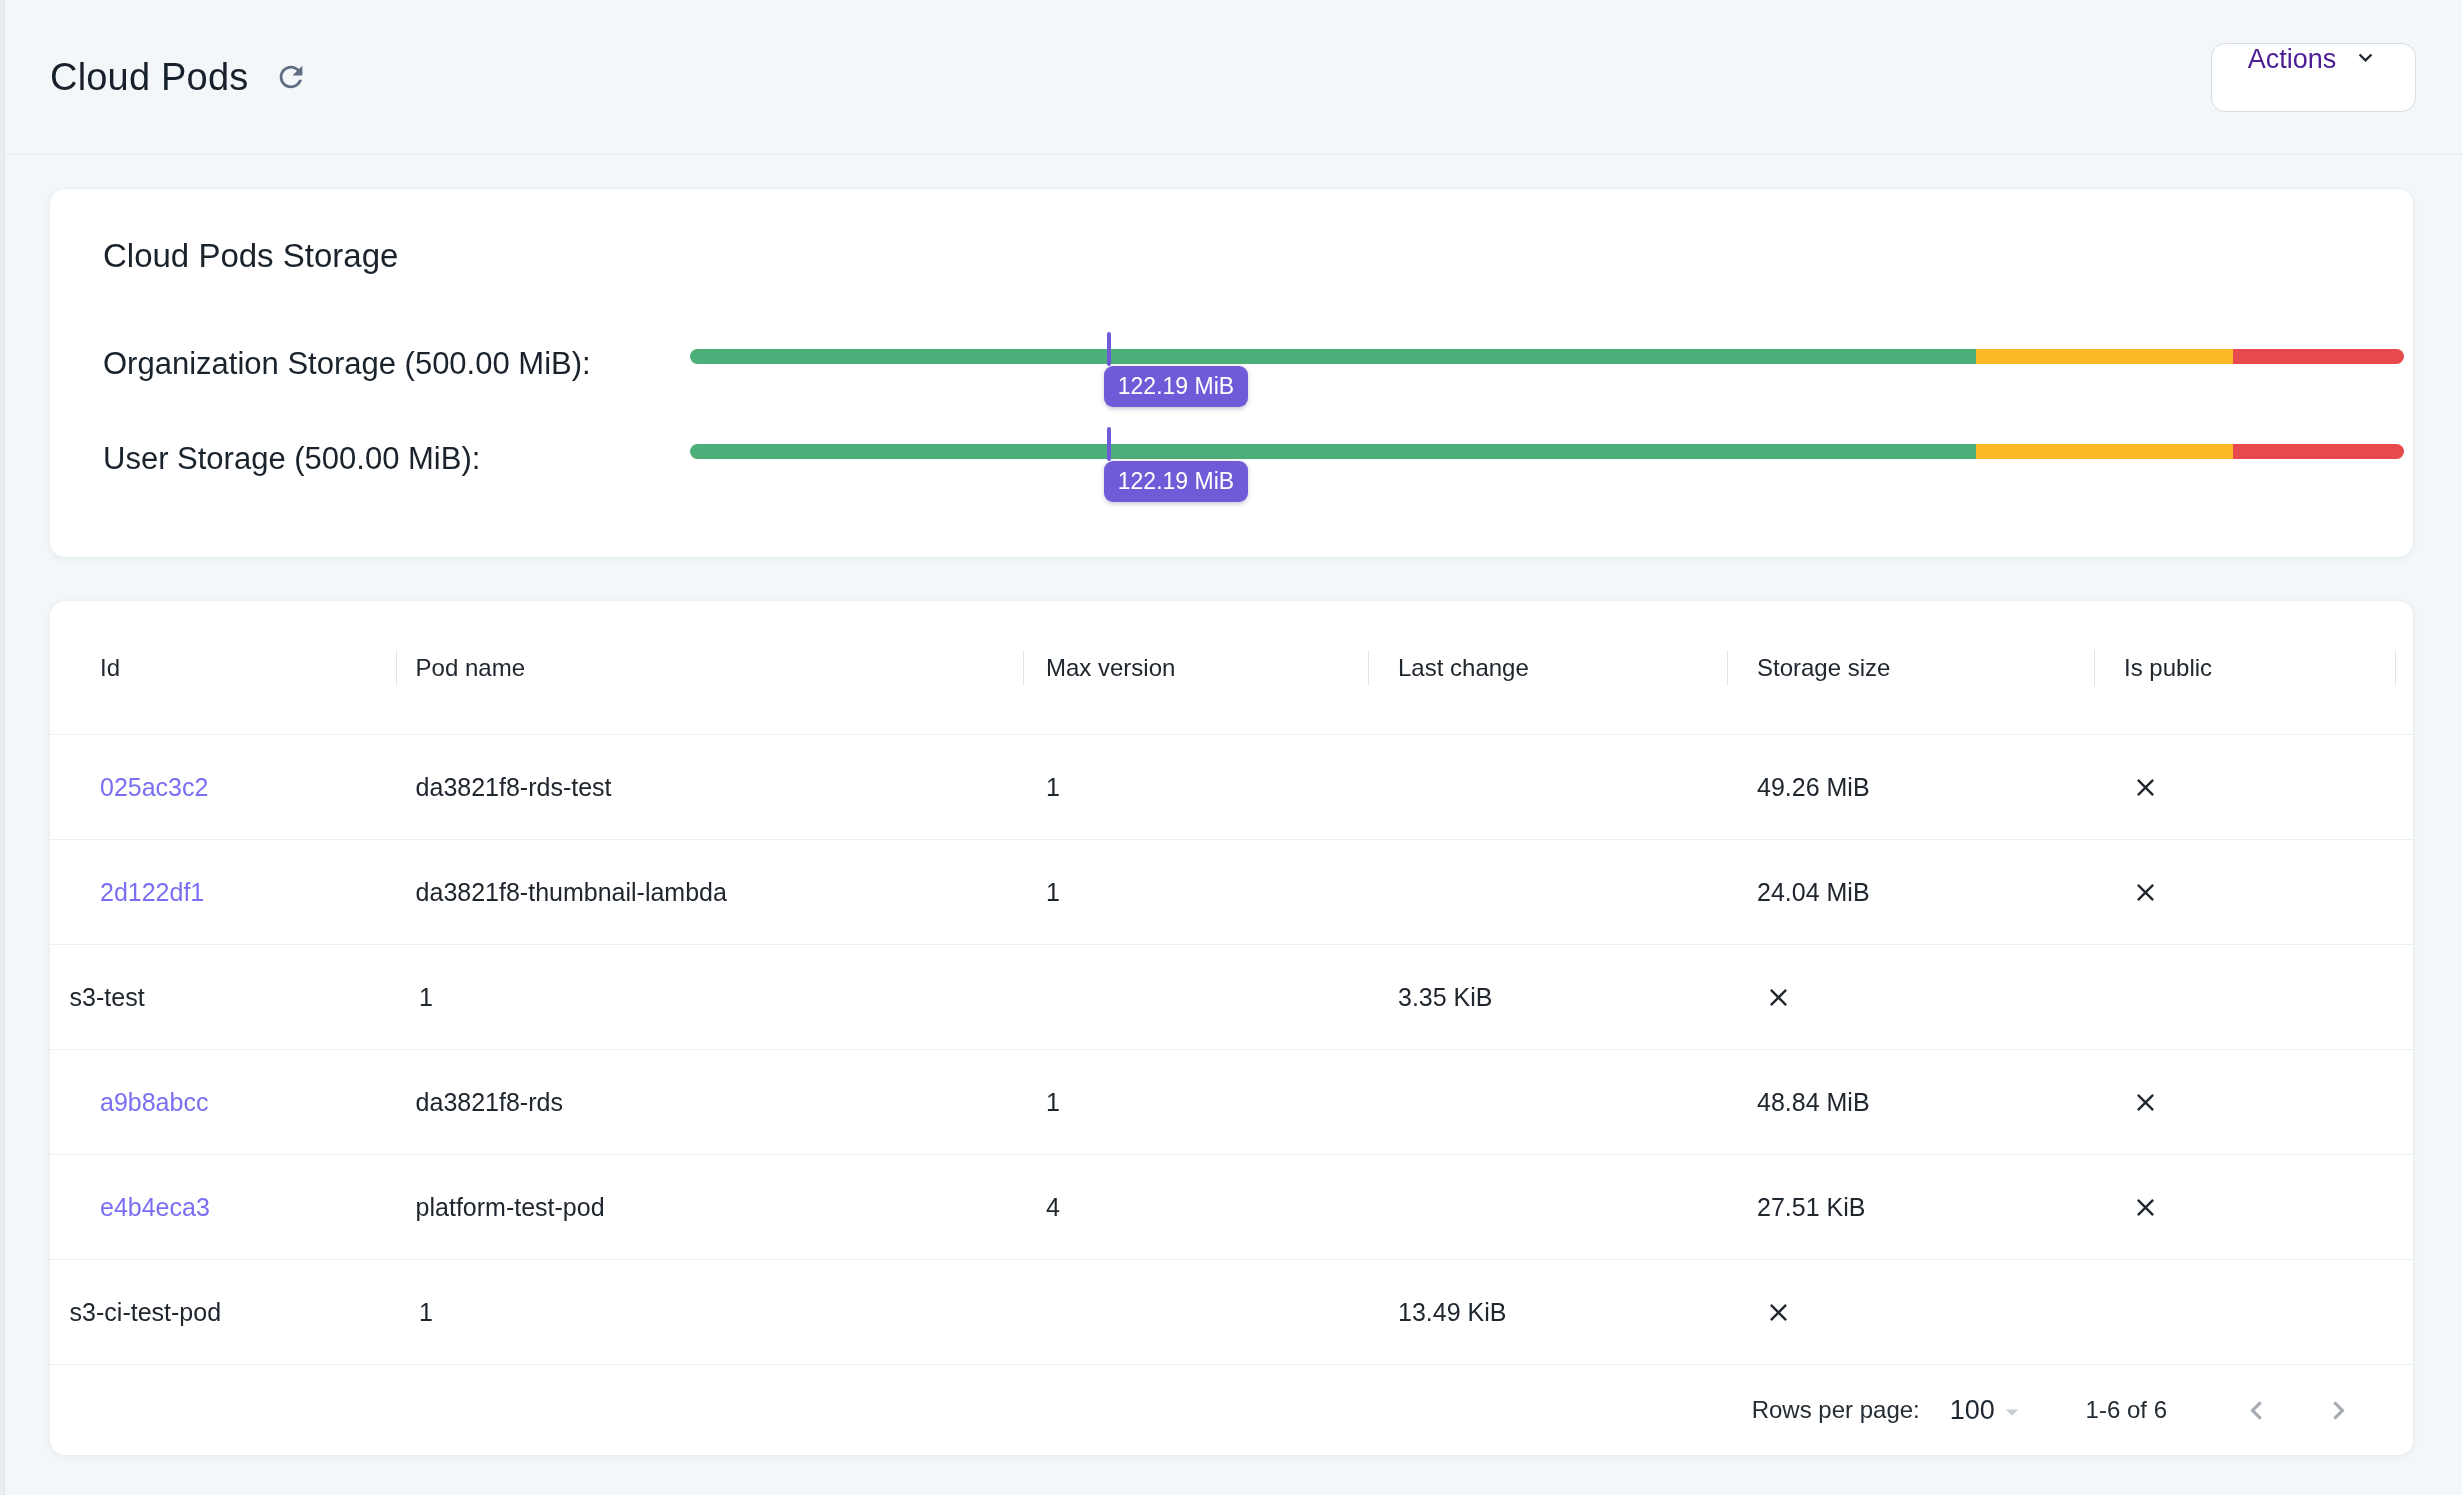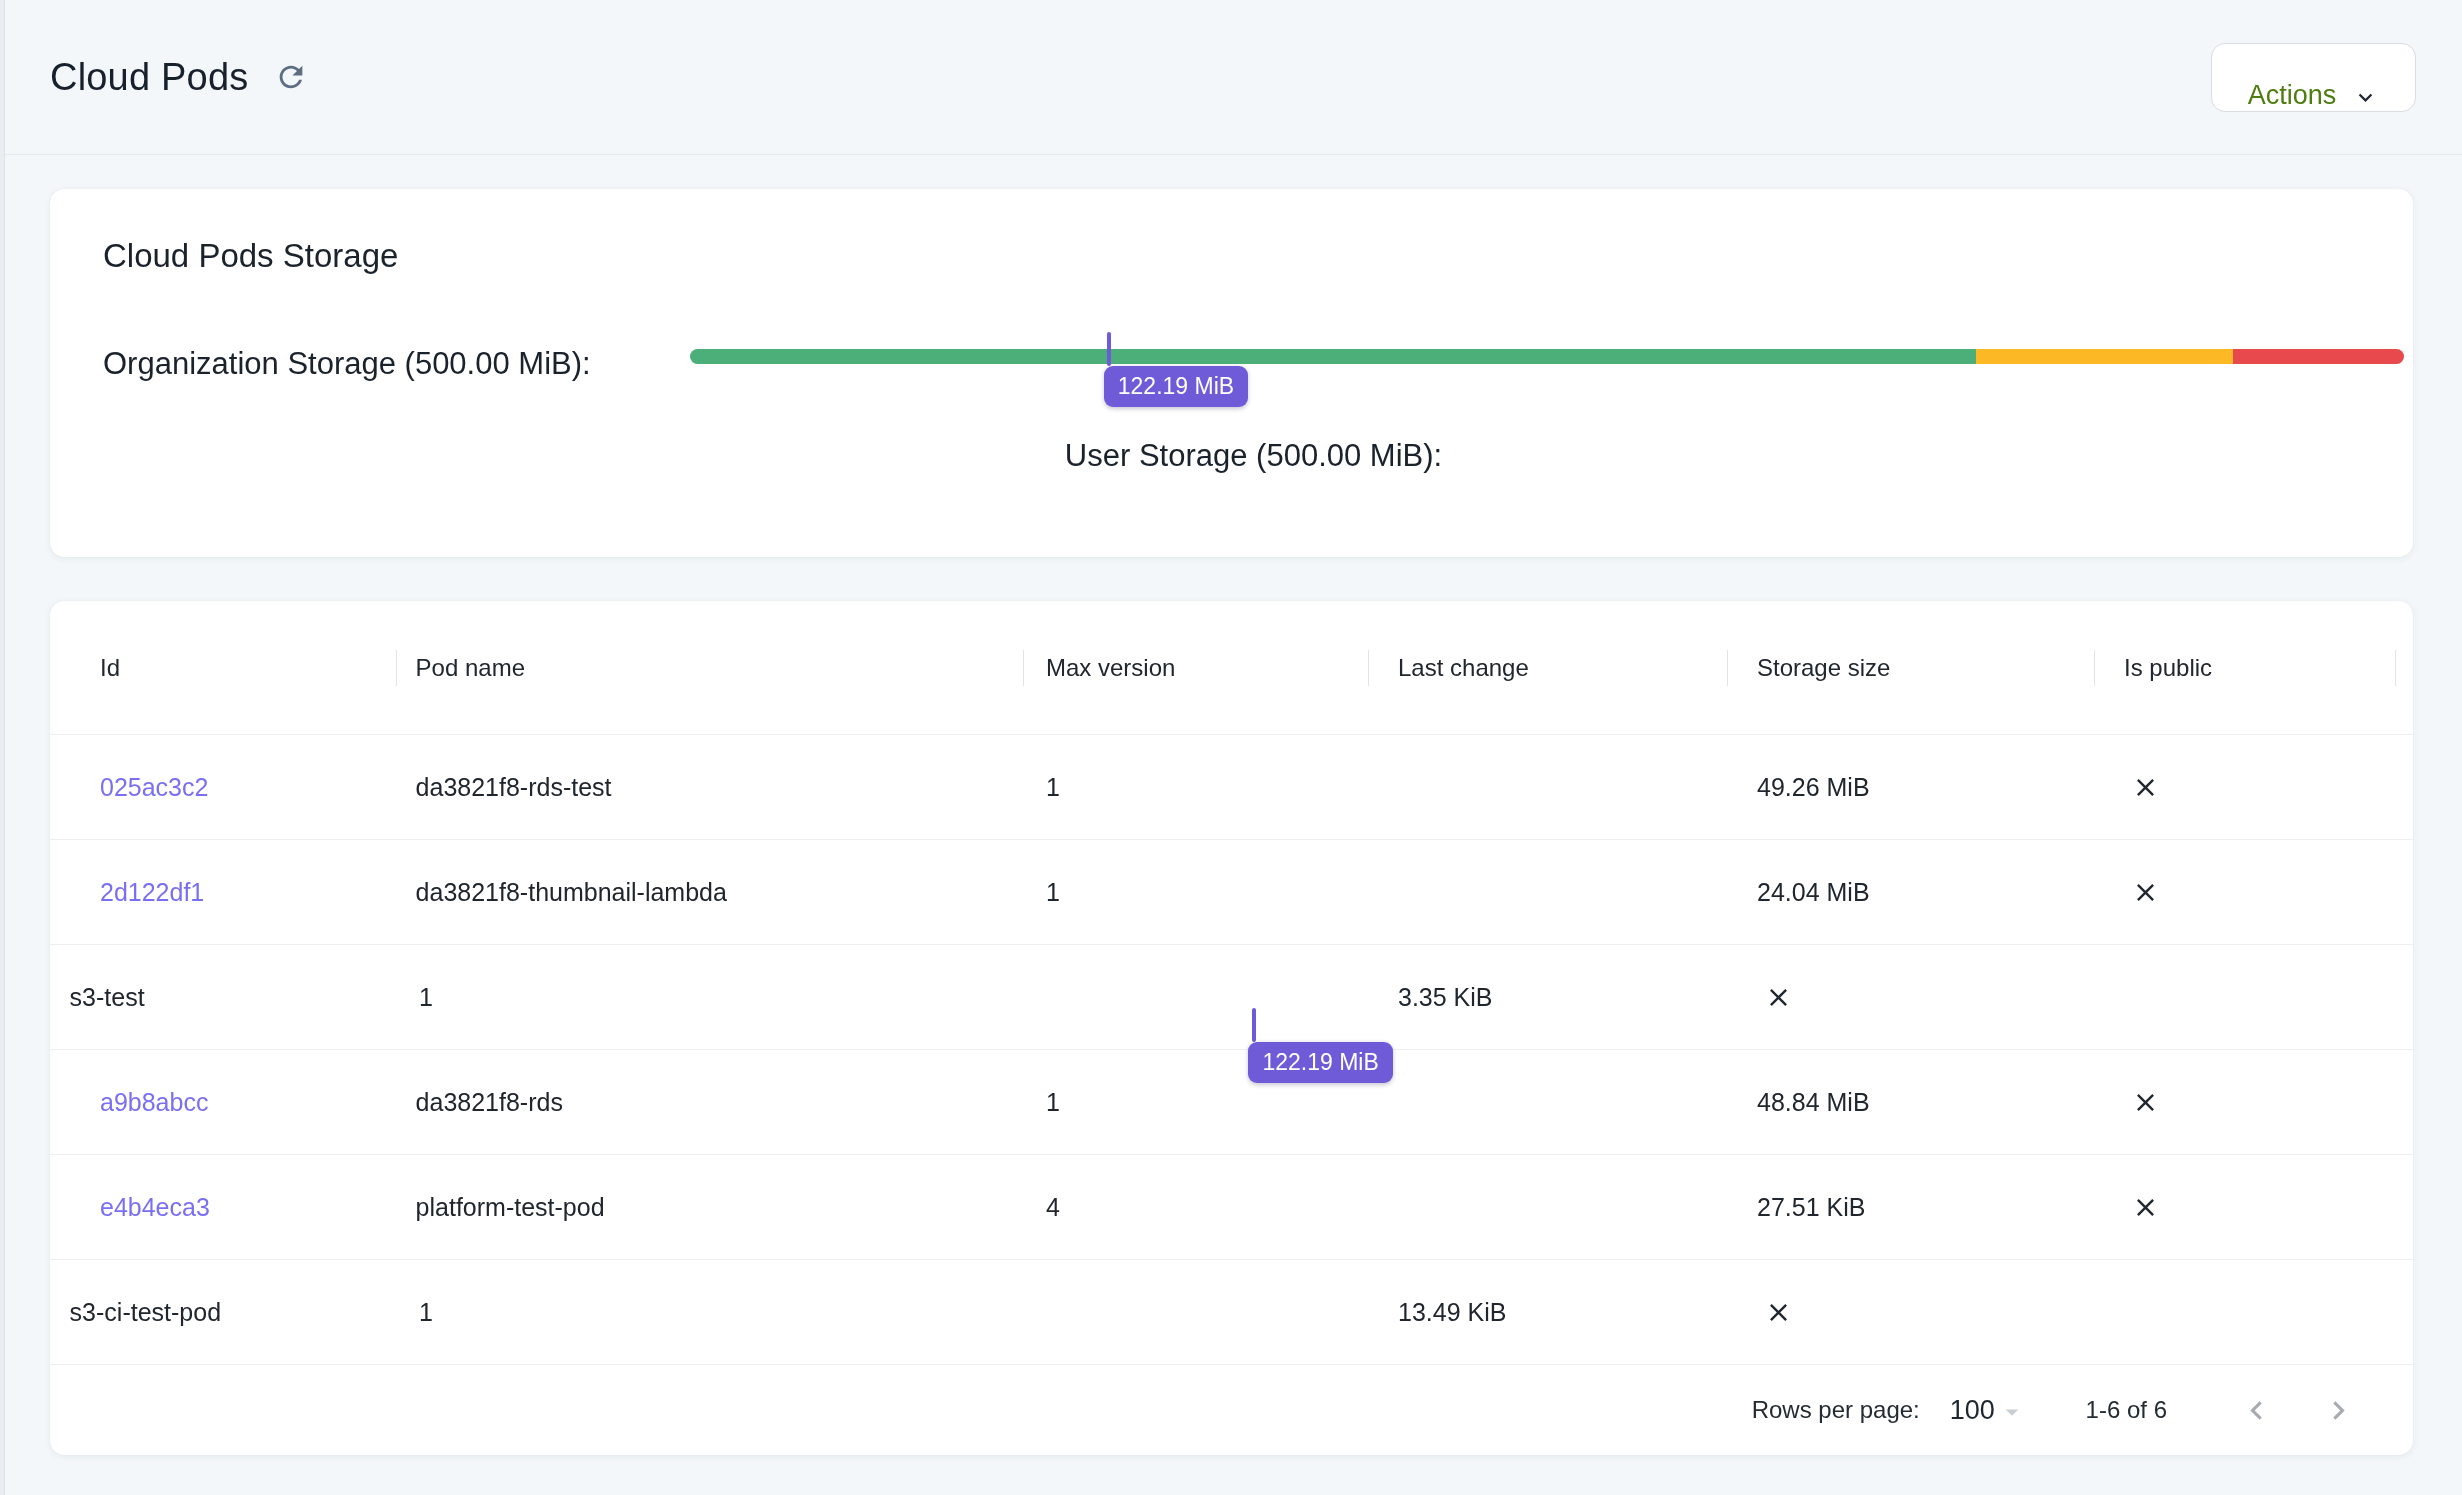--- a/index.html
+++ b/index.html
@@ -23,39 +23,39 @@
     border-bottom:0.9px solid #e6eaee;
   }
   .hdr h1{margin:0;font-size:38px;font-weight:500;letter-spacing:0.2px;color:#18212b;}
   .refresh-btn{
     background:none;border:none;padding:0;margin-left:23px;cursor:pointer;
     width:39px;height:39px;display:flex;align-items:center;justify-content:center;color:#5d6e83;
   }
   .actions-btn{
     margin-left:auto;height:69px;min-width:205px;box-sizing:border-box;
     background:#ffffff;border:0.9px solid #d8dde2;border-radius:14.2px;
-    display:flex;align-items:flex-end;justify-content:center;gap:16px;
-    font-family:inherit;font-size:27px;color:#4d7c0f;cursor:pointer;padding:0 30px;
+    display:flex;align-items:flex-start;justify-content:center;gap:16px;
+    font-family:inherit;font-size:27px;color:#4c1d95;cursor:pointer;padding:0 30px;
   }
   .actions-btn svg{color:#1e2630;}
 
   
   .card{
     background:#ffffff;border-radius:14.2px;
     box-shadow:0 1.8px 7.1px rgba(25,45,65,.06), 0 0 0.9px rgba(25,45,65,.10);
   }
   .storage-card{
     margin:34px 49px 0 50px;height:368px;box-sizing:border-box;
     padding:45px 9px 0 53px;
   }
   .storage-card h2{margin:0;font-size:33px;font-weight:400;color:#1a222c;line-height:43px;}
 
   .meter-row{display:flex;align-items:center;height:41px;}
   .meter-row.first{margin-top:66px;}
-  .meter-row.second{margin-top:54px;flex-direction:column;}
+  .meter-row.second{margin-top:54px;}
   .meter-label{flex:0 0 587px;font-size:31px;color:#1a222c;}
   .meter-track{flex:1;position:relative;height:30px;}
   .bar{display:flex;height:15px;border-radius:8px;overflow:hidden;}
   .seg{height:100%;}
   .marker{position:absolute;top:-17px;width:4.4px;height:34px;border-radius:2.7px;}
   .badge{
     position:absolute;top:17px;color:#ffffff;font-size:23px;line-height:27px;
     padding:7.1px 14.2px;border-radius:9px;white-space:nowrap;
     box-shadow:0 1.8px 4.4px rgba(40,30,90,.25);
   }

